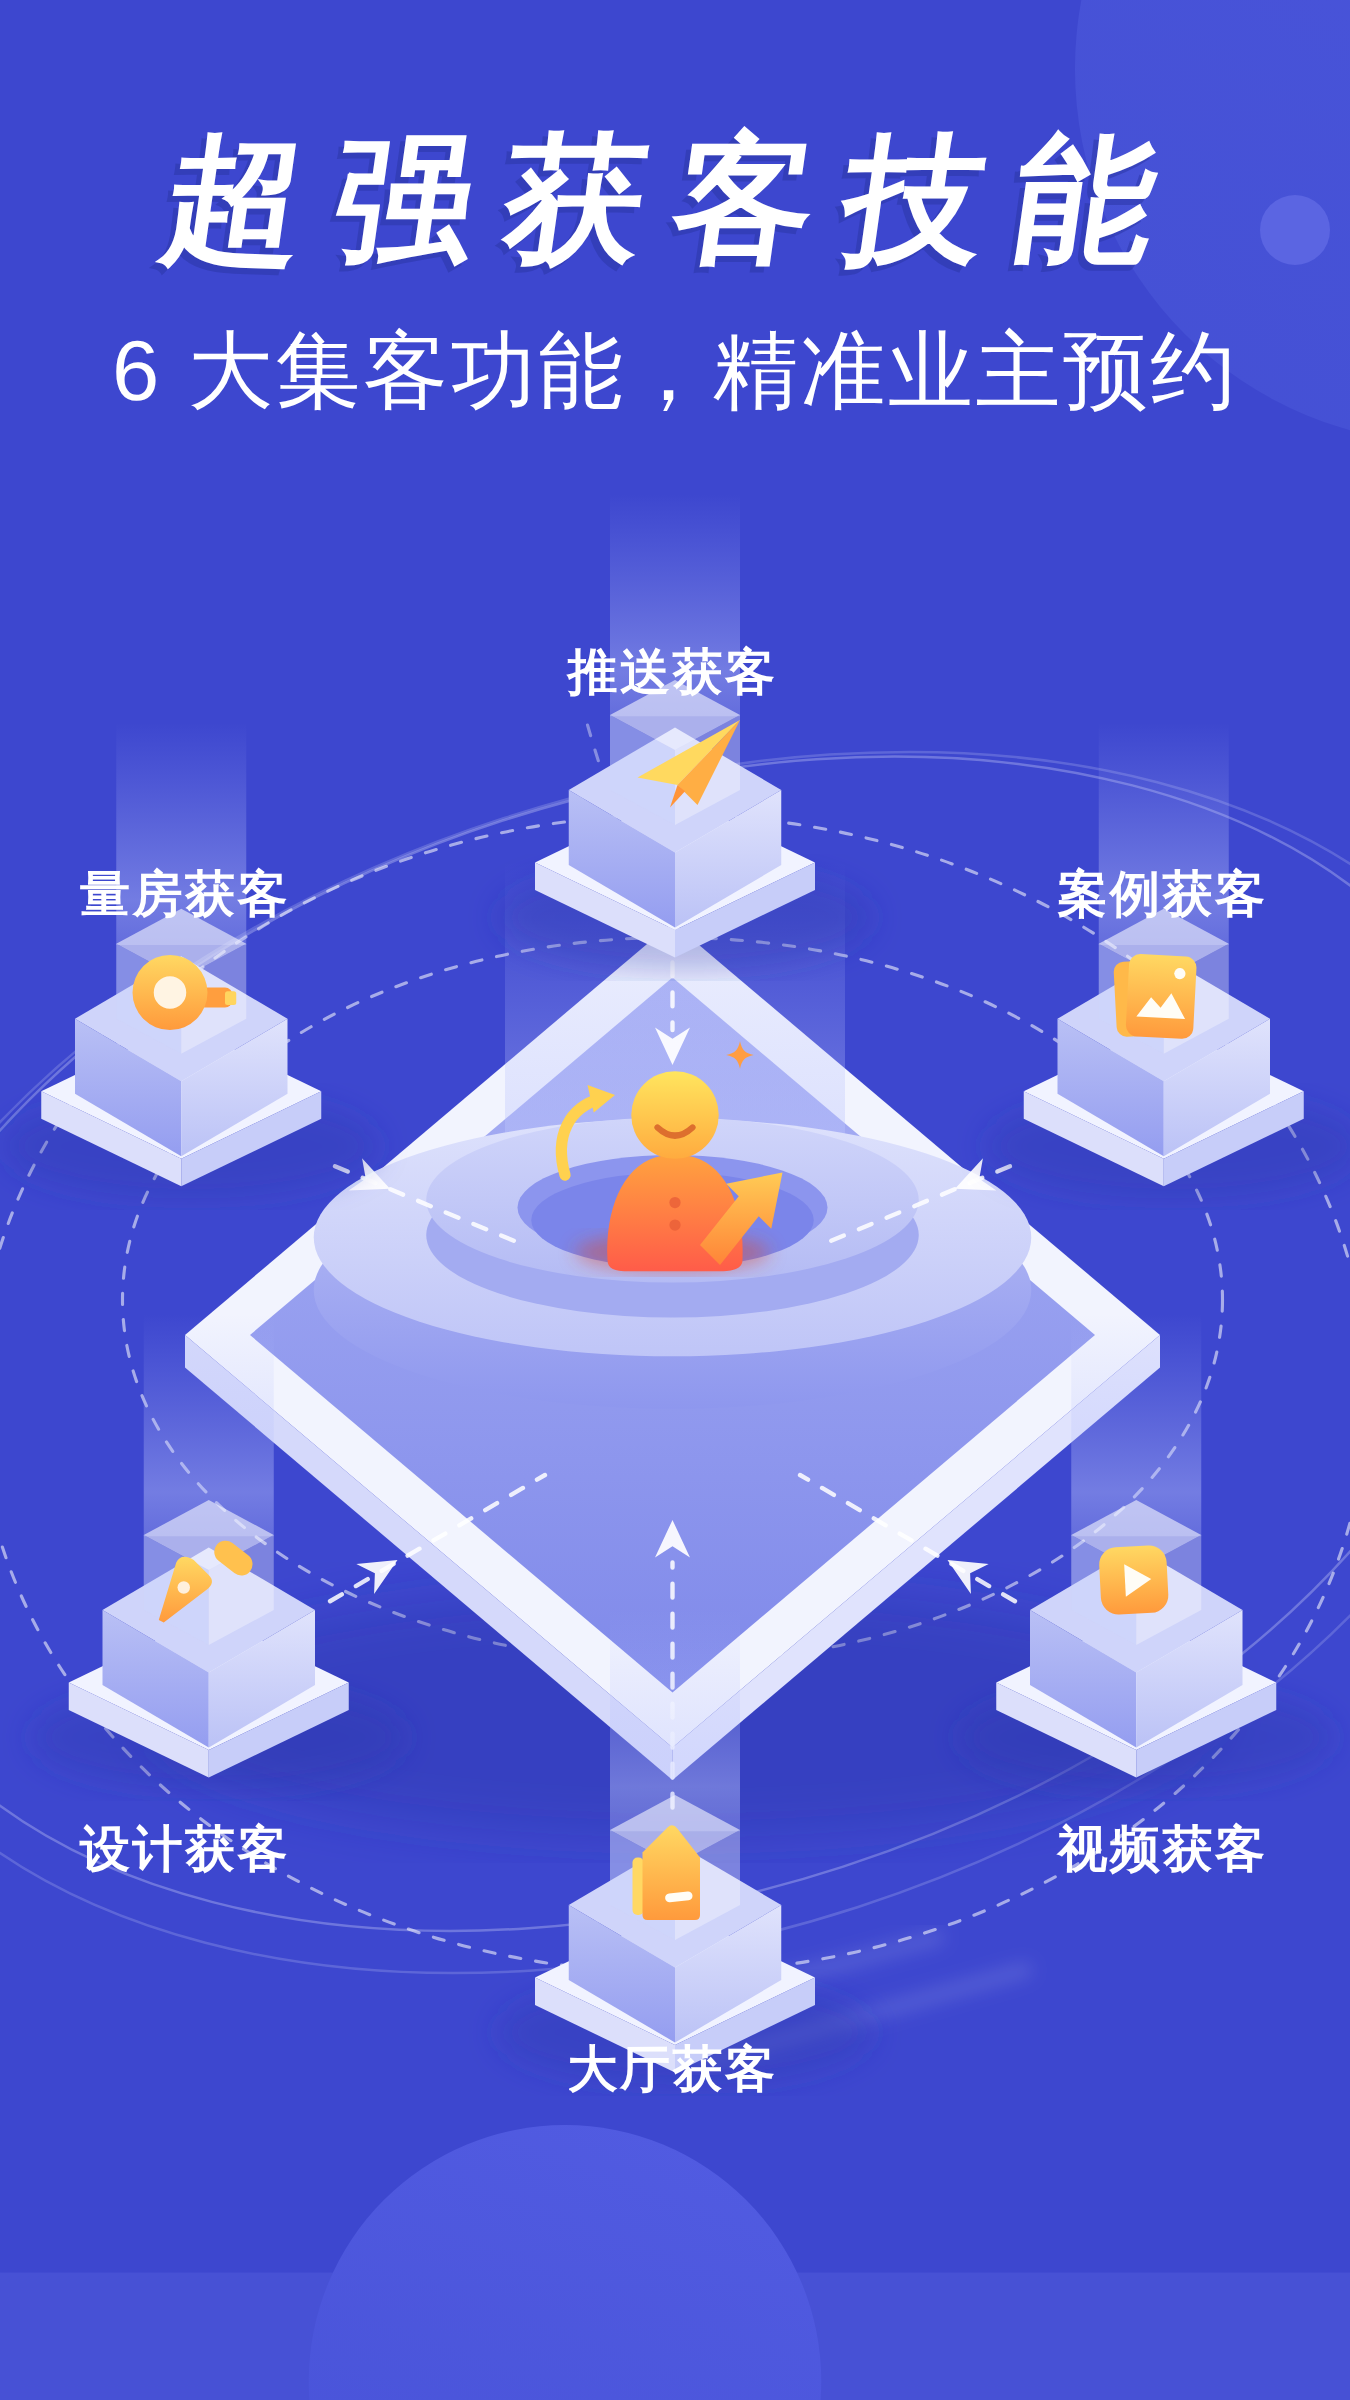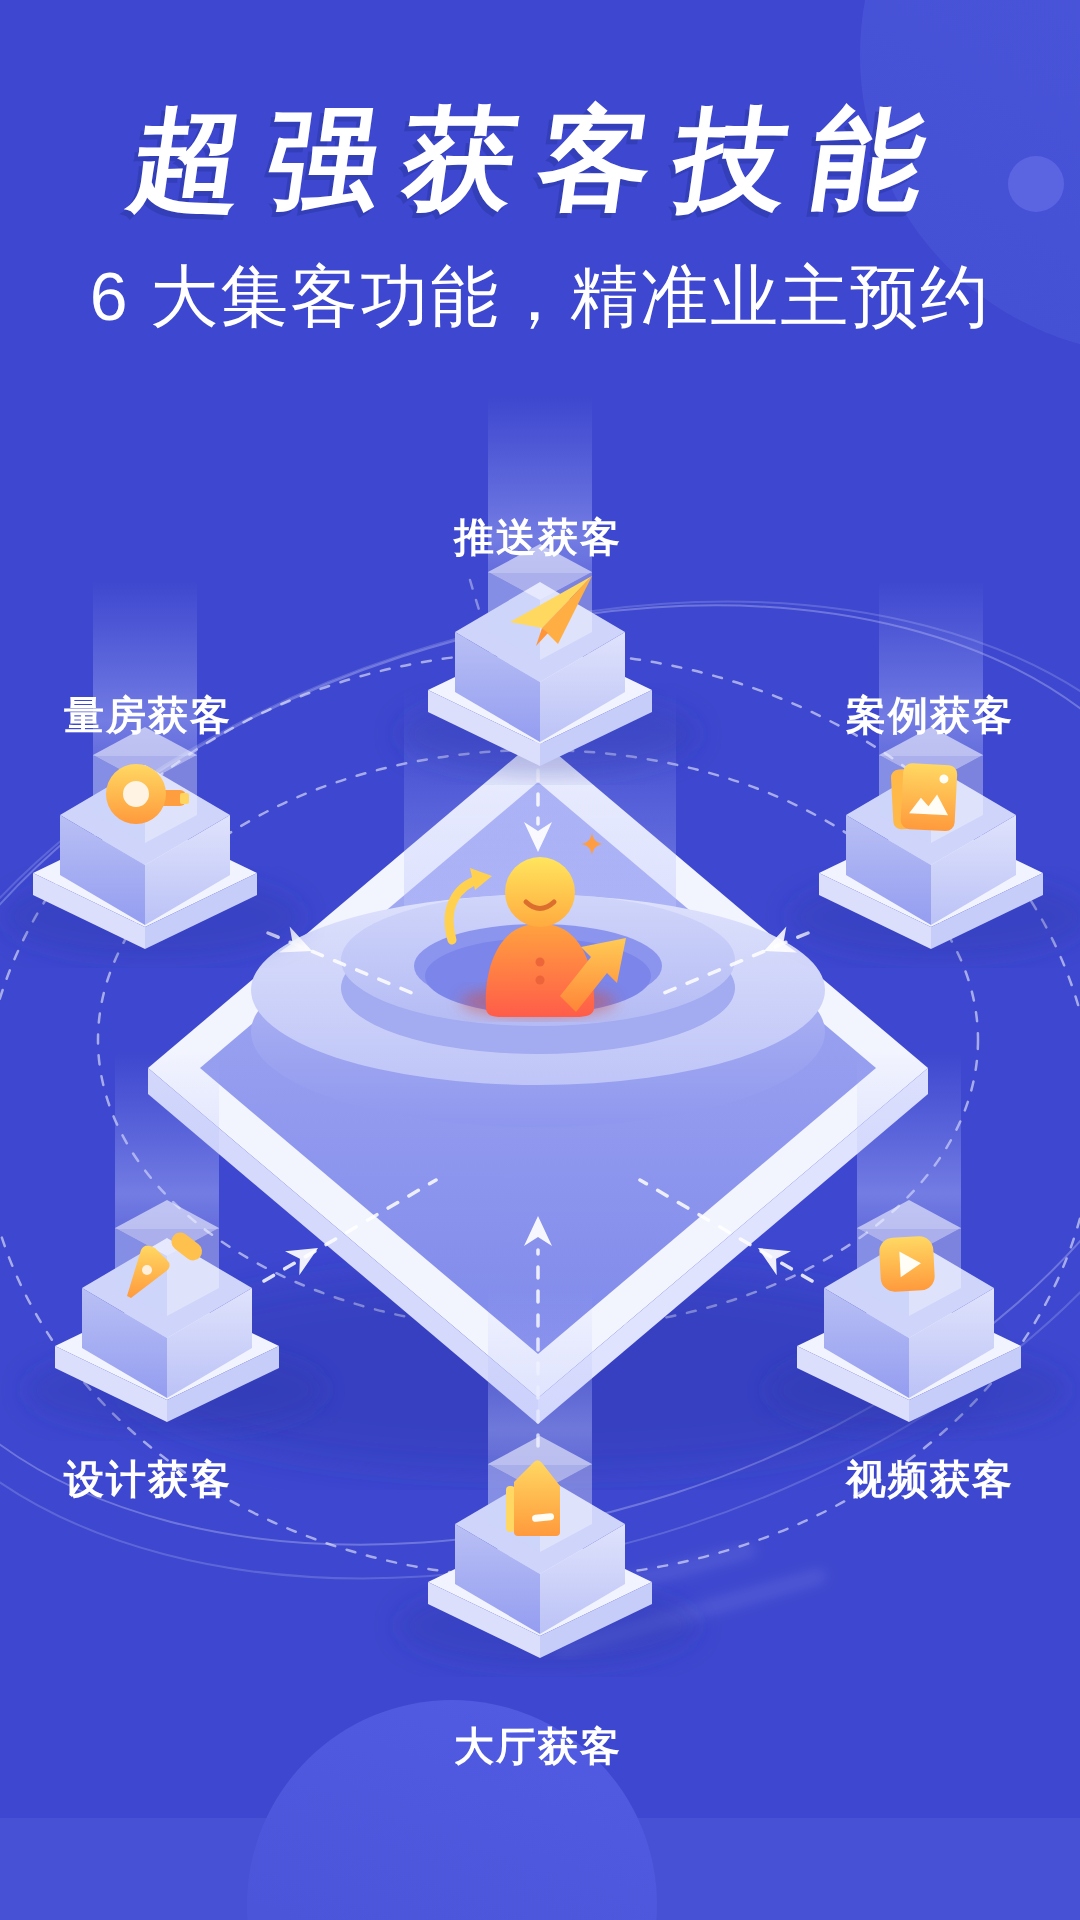--- a/index.html
+++ b/index.html
@@ -16,21 +16,21 @@
     transform:skewX(-8deg);text-shadow:-4px 5px 0 rgba(44,54,168,.55);white-space:nowrap;}
   .subtitle{position:absolute;left:0;top:252px;width:100%;text-align:center;color:#fff;
     font-size:68px;font-weight:500;letter-spacing:2px;white-space:nowrap;}
   .feature-label{position:absolute;width:320px;text-align:center;color:#fff;
     font-size:40px;font-weight:700;letter-spacing:2px;white-space:nowrap;}
   .lbl-push{left:378px;top:486px;margin-top:24px;}
   .lbl-measure{left:-12px;top:688px;}
   .lbl-case{left:770px;top:688px;}
   .lbl-design{left:-12px;top:1452px;}
   .lbl-video{left:770px;top:1452px;}
-  .lbl-hall{left:378px;top:1719px;}
+  .lbl-hall{left:378px;top:1628px;}
 </style>
 </head>
 <body>
 
 <div class="canvas">
 
   <div class="bottom-band"></div>
   <div class="decor circle-tr"></div>
   <div class="decor circle-tr-small"></div>
   <div class="decor circle-bl"></div>

